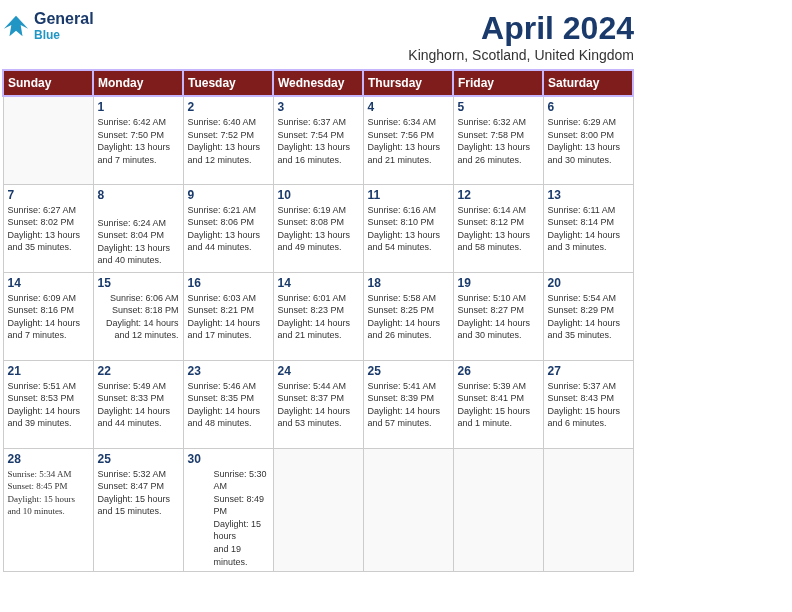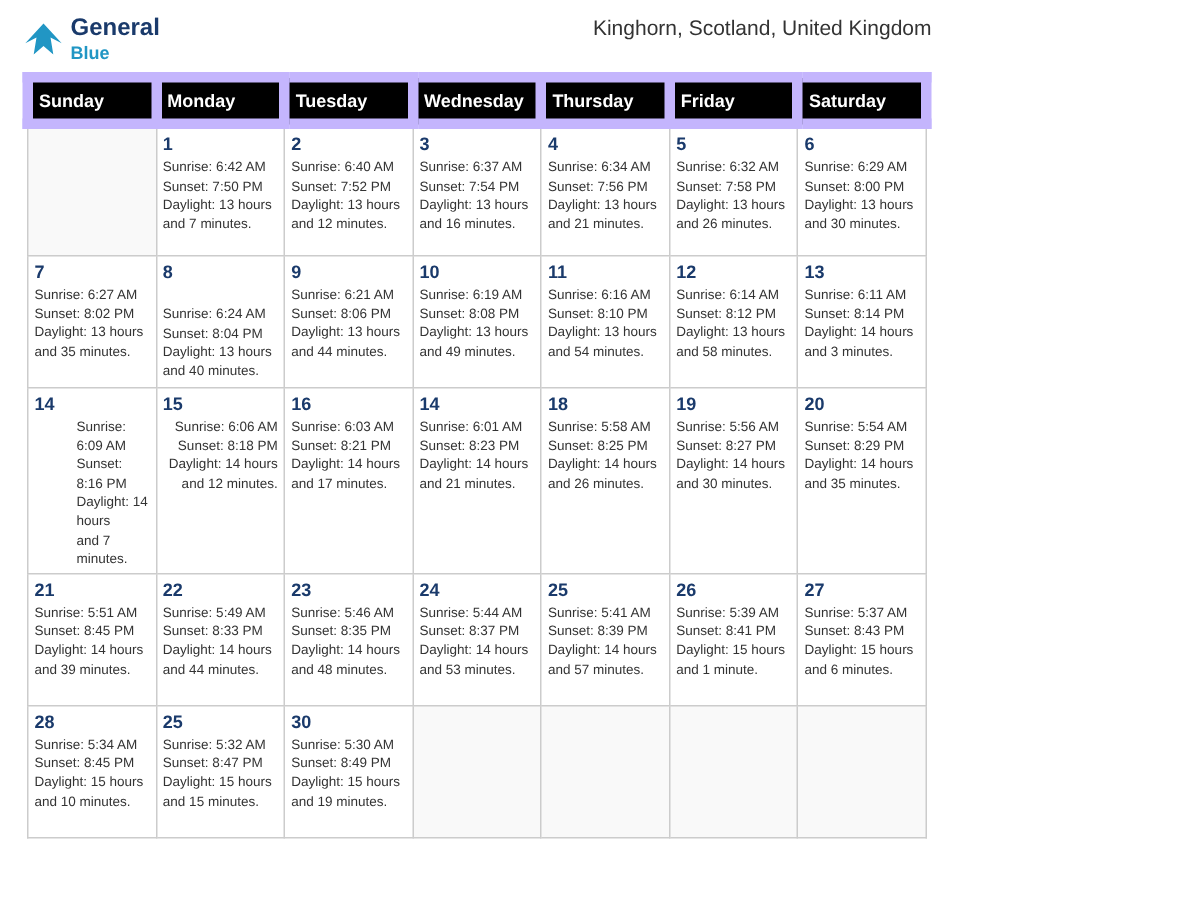--- a/index.html
+++ b/index.html
@@ -6,21 +6,21 @@
     body {
       width: 792px;
       height: 612px;
       font-family: Arial, sans-serif;
       background: #fff;
       overflow: hidden;
     }
     .page {
       width: 636px;
       height: 612px;
-      padding: 10px 15px;
+      padding: 10px 2px;
     }
     .header {
       display: flex;
       justify-content: space-between;
       align-items: flex-start;
       margin-bottom: 6px;
     }
     .logo {
       display: flex;
       align-items: center;
@@ -42,27 +42,27 @@
       font-size: 14px;
       color: #333;
       font-weight: normal;
     }
     .calendar {
       width: 100%;
       border-collapse: collapse;
       table-layout: fixed;
     }
     .calendar thead th {
-      background: #000000;
+      background: #7f1d1d;
       color: #fff;
       font-size: 12px;
       font-weight: bold;
       padding: 5px 4px;
       text-align: left;
-      border: 7px solid #c4b5fd;
+      border: 2px solid #c4b5fd;
     }
     .calendar tbody td {
       border: 1px solid #ccc;
       vertical-align: top;
       padding: 3px 4px;
       font-size: 9.5px;
       color: #222;
       height: 88px;
     }
     .day-number {
@@ -89,20 +89,21 @@
     <div class="logo">
       <svg class="logo-bird" viewBox="0 0 30 30">
         <polygon points="15,4 28,18 20,14 22,26 15,20 8,26 10,14 2,18" fill="#2196c4"></polygon>
       </svg>
       <div>
         <div style="font-size:16px;font-weight:bold;color:#1a3a6b;">General</div>
         <div style="font-size:12px;font-weight:bold;color:#2196c4;">Blue</div>
       </div>
     </div>
     <div class="title-block">
+      <div class="main-title">April 2024</div>
       <div class="subtitle">Kinghorn, Scotland, United Kingdom</div>
     </div>
   </div>
 
   <table class="calendar">
     <thead>
       <tr>
       <th>Sunday</th>
           <th>Monday</th>
           <th>Tuesday</th>
@@ -205,21 +206,21 @@
             <span class="day-number">13</span>
             <div class="day-info" style="white-space: pre-line;">Sunrise: 6:11 AM
 Sunset: 8:14 PM
 Daylight: 14 hours
 and 3 minutes.</div>
           </td>
         </tr>
         <tr>
           <td>
             <span class="day-number">14</span>
-            <div class="day-info" style="white-space: pre-line; margin-left: 28px;">Sunrise: 6:09 AM
+            <div class="day-info" style="white-space: pre-line;">Sunrise: 6:09 AM
 Sunset: 8:16 PM
 Daylight: 14 hours
 and 7 minutes.</div>
           </td>
           <td>
             <span class="day-number">15</span>
             <div class="day-info" style="white-space: pre-line; text-align: right;">Sunrise: 6:06 AM
 Sunset: 8:18 PM
 Daylight: 14 hours
 and 12 minutes.</div>
@@ -240,38 +241,38 @@
           </td>
           <td>
             <span class="day-number">18</span>
             <div class="day-info" style="white-space: pre-line;">Sunrise: 5:58 AM
 Sunset: 8:25 PM
 Daylight: 14 hours
 and 26 minutes.</div>
           </td>
           <td>
             <span class="day-number">19</span>
-            <div class="day-info" style="white-space: pre-line;">Sunrise: 5:56 AM
+            <div class="day-info" style="white-space: pre-line;">Sunrise: 5:10 AM
 Sunset: 8:27 PM
 Daylight: 14 hours
 and 30 minutes.</div>
           </td>
           <td>
             <span class="day-number">20</span>
             <div class="day-info" style="white-space: pre-line;">Sunrise: 5:54 AM
 Sunset: 8:29 PM
 Daylight: 14 hours
 and 35 minutes.</div>
           </td>
         </tr>
         <tr>
           <td>
             <span class="day-number">21</span>
             <div class="day-info" style="white-space: pre-line;">Sunrise: 5:51 AM
-Sunset: 8:45 PM
+Sunset: 8:53 PM
 Daylight: 14 hours
 and 39 minutes.</div>
           </td>
           <td>
             <span class="day-number">22</span>
             <div class="day-info" style="white-space: pre-line;">Sunrise: 5:49 AM
 Sunset: 8:33 PM
 Daylight: 14 hours
 and 44 minutes.</div>
           </td>
@@ -307,35 +308,35 @@
             <span class="day-number">27</span>
             <div class="day-info" style="white-space: pre-line;">Sunrise: 5:37 AM
 Sunset: 8:43 PM
 Daylight: 15 hours
 and 6 minutes.</div>
           </td>
         </tr>
         <tr>
           <td>
             <span class="day-number">28</span>
-            <div class="day-info" style="white-space: pre-line;">Sunrise: 5:34 AM
+            <div class="day-info" style="white-space: pre-line; font-family: Liberation Serif, serif;">Sunrise: 5:34 AM
 Sunset: 8:45 PM
 Daylight: 15 hours
 and 10 minutes.</div>
           </td>
           <td>
             <span class="day-number">25</span>
             <div class="day-info" style="white-space: pre-line;">Sunrise: 5:32 AM
 Sunset: 8:47 PM
 Daylight: 15 hours
 and 15 minutes.</div>
           </td>
           <td>
             <span class="day-number">30</span>
-            <div class="day-info" style="white-space: pre-line;">Sunrise: 5:30 AM
+            <div class="day-info" style="white-space: pre-line; margin-left: 26px;">Sunrise: 5:30 AM
 Sunset: 8:49 PM
 Daylight: 15 hours
 and 19 minutes.</div>
           </td>
           <td class="empty-cell"></td>
           <td class="empty-cell"></td>
           <td class="empty-cell"></td>
           <td class="empty-cell"></td>
         </tr>
       </tbody>

